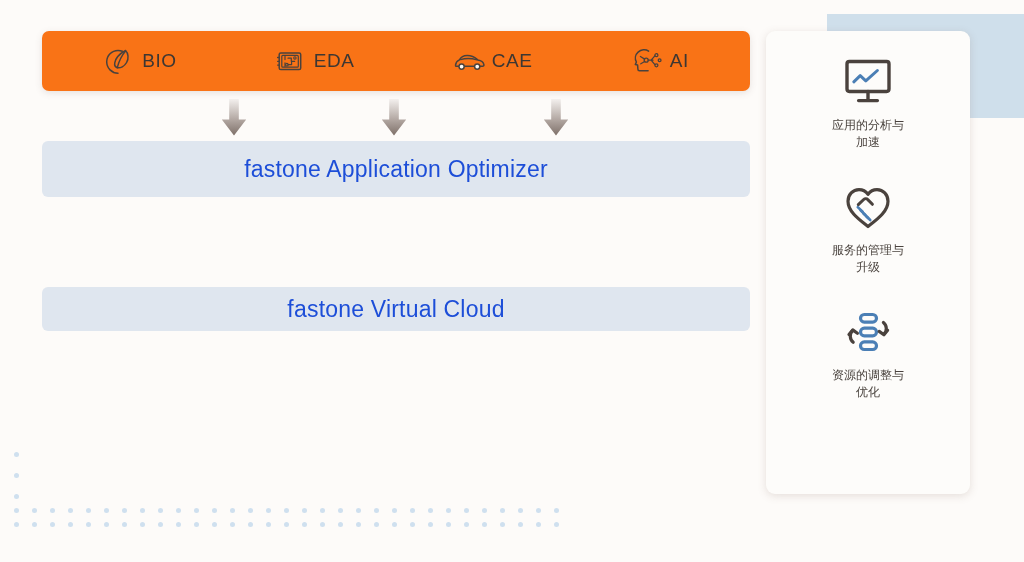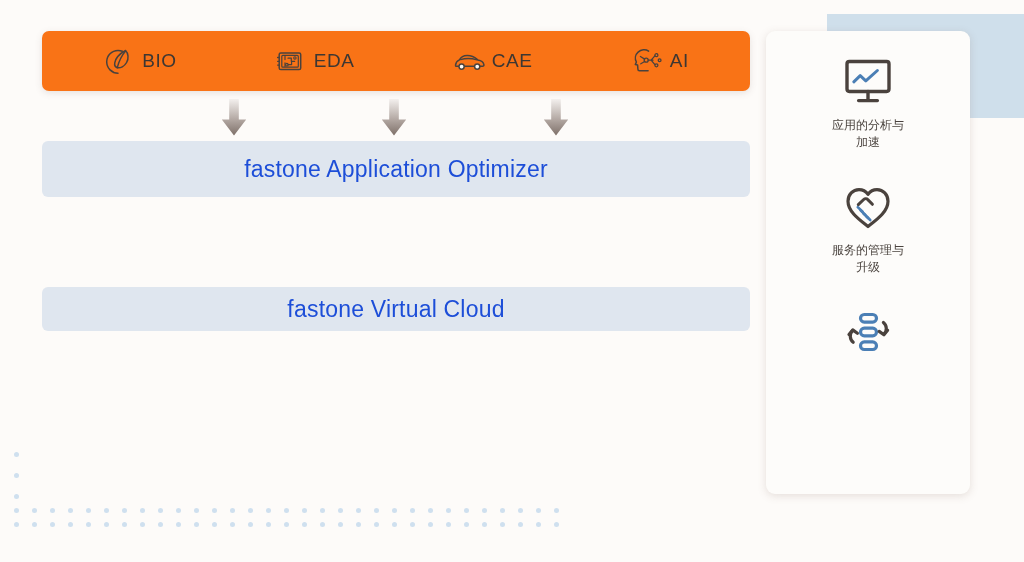--- a/index.html
+++ b/index.html
@@ -385,17 +385,19 @@
             <rect x="21.5" y="11.5" width="16" height="7.6" rx="3.8"></rect>
             <rect x="21.5" y="25.2" width="16" height="7.6" rx="3.8"></rect>
             <rect x="21.5" y="38.9" width="16" height="7.6" rx="3.8"></rect>
           </g>
           <path d="M44.4 19.4c3.6 2.9 3.9 8.4.6 11.6" fill="none" stroke="#4a423d" stroke-width="3.2" stroke-linecap="round"></path>
           <path d="M48.6 27.2l-3.7 4.6-4.7-3.4" fill="none" stroke="#4a423d" stroke-width="3.2" stroke-linecap="round" stroke-linejoin="round"></path>
           <path d="M14.2 39.3c-3.6-2.9-3.9-8.4-.6-11.6" fill="none" stroke="#4a423d" stroke-width="3.2" stroke-linecap="round"></path>
           <path d="M10 31.5l3.7-4.6 4.7 3.4" fill="none" stroke="#4a423d" stroke-width="3.2" stroke-linecap="round" stroke-linejoin="round"></path>
         </svg>
       </span>
+      <span class="f-text">资源的调整与
+优化</span>
     </div>
 
   </div>
 
 </div>
 
 </body></html>

